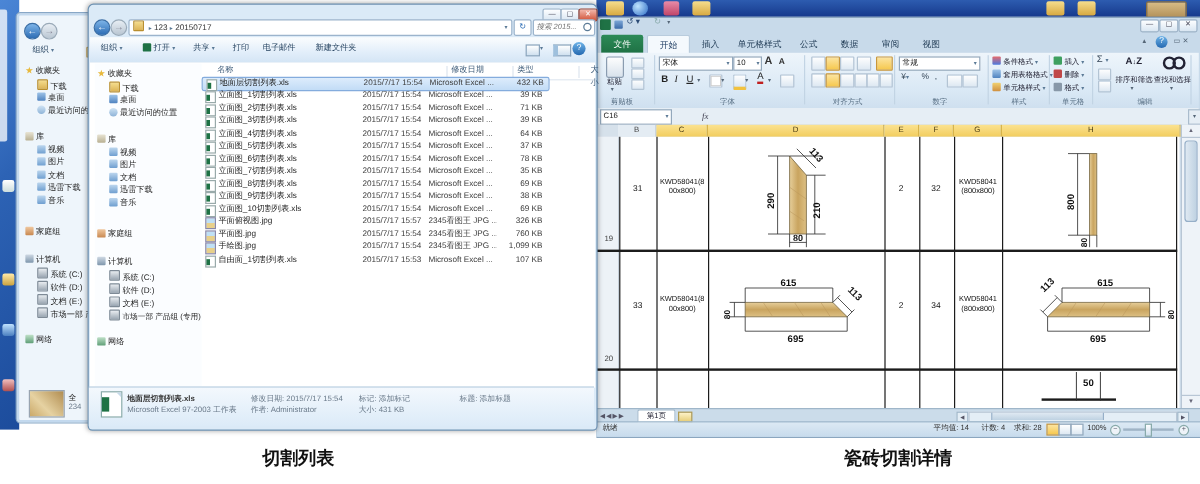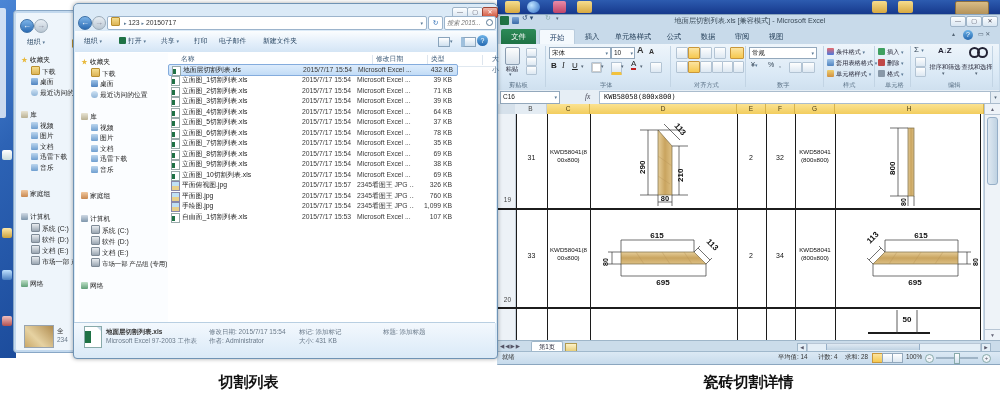--- a/index.html
+++ b/index.html
@@ -317,21 +317,20 @@
     <div class="tkicon" style="left:458px;width:32px;background:linear-gradient(#d8bc86,#b4925a);border:1px solid #8c7040;"></div>
   </div>
 
   <div class="abs xlwin"></div>
 
   <div class="abs" style="left:500px;top:16px;width:9px;height:9px;background:#1f7245;border-radius:1px;"></div>
   <div class="abs" style="left:512px;top:17px;width:7px;height:7px;background:linear-gradient(#7ea8d8,#3a6aa8);border-radius:1px;"></div>
   <div class="tx" style="left:522px;top:14px;font-size:7px;color:#2a4a74;">↺ ▾</div>
   <div class="tx" style="left:545px;top:14px;font-size:7px;color:#8aa;">↻</div>
   <div class="tx" style="left:556px;top:15px;font-size:5px;color:#567;">▾</div>
-  <div class="tx" style="left:590px;top:16px;width:320px;text-align:center;font-size:7.2px;color:#3a4a58;">地面层切割列表.xls [兼容模式] - Microsoft Excel</div>
   <div class="abs glassbtn" style="left:950px;top:16px;width:14px;">—</div>
   <div class="abs glassbtn" style="left:966px;top:16px;width:14px;">▢</div>
   <div class="abs glassbtn" style="left:982px;top:16px;width:14px;">✕</div>
 
   <div class="xtab file" style="left:501px;width:35px;">文件</div>
   <div class="xtab active" style="left:539px;width:34px;">开始</div>
   <div class="xtab" style="left:576px;width:32px;">插入</div>
   <div class="xtab" style="left:610px;width:46px;">单元格样式</div>
   <div class="xtab" style="left:658px;width:32px;">公式</div>
   <div class="xtab" style="left:692px;width:32px;">数据</div>
@@ -414,23 +413,20 @@
   <div class="abs" style="left:977px;top:47px;width:7px;height:7px;border:2px solid #223;border-radius:50%;"></div>
   <div class="ritem" style="left:928px;top:62px;width:34px;text-align:center;"><span>排序和筛选</span></div>
   <div class="tx" style="left:942px;top:70px;font-size:5px;color:#567;">▾</div>
   <div class="ritem" style="left:960px;top:62px;width:34px;text-align:center;"><span>查找和选择</span></div>
   <div class="tx" style="left:975px;top:70px;font-size:5px;color:#567;">▾</div>
   <div class="rlabel" style="left:948px;">编辑</div>
 
   <div class="abs fmla"></div>
   <div class="rbox" style="left:500px;top:91px;width:56px;height:11px;"><span>C16</span><span class="arr" style="position:absolute;right:2px;">▾</span></div>
   <div class="tx" style="left:585px;top:92px;font-size:7.5px;font-style:italic;font-family:'Liberation Serif',serif;color:#445;">fx</div>
-  <div class="abs" style="left:599px;top:91px;width:390px;height:11px;background:#fff;border:1px solid #aabccd;">
-    <span style="position:absolute;left:4px;top:1px;font-size:7px;font-family:'DejaVu Sans Mono',monospace;color:#111;">KWB58058(800x800)</span>
-  </div>
   <div class="abs" style="left:990px;top:91px;width:9px;height:11px;background:#e6eef5;border:1px solid #aabccd;font-size:5px;text-align:center;line-height:11px;color:#567;">▾</div>
 
   <div class="abs" style="left:497px;top:104px;width:18px;height:10px;background:#d6e1eb;border-right:1px solid #b8c4d0;border-bottom:1px solid #b8c4d0;"></div>
   <div class="chead" style="left:515px;width:31px;">B</div>
   <div class="chead sel" style="left:547px;width:42px;">C</div>
   <div class="chead sel" style="left:590px;width:146px;">D</div>
   <div class="chead sel" style="left:737px;width:28px;">E</div>
   <div class="chead sel" style="left:766px;width:28px;">F</div>
   <div class="chead sel" style="left:795px;width:39px;">G</div>
   <div class="chead sel" style="left:835px;width:148px;">H</div>

